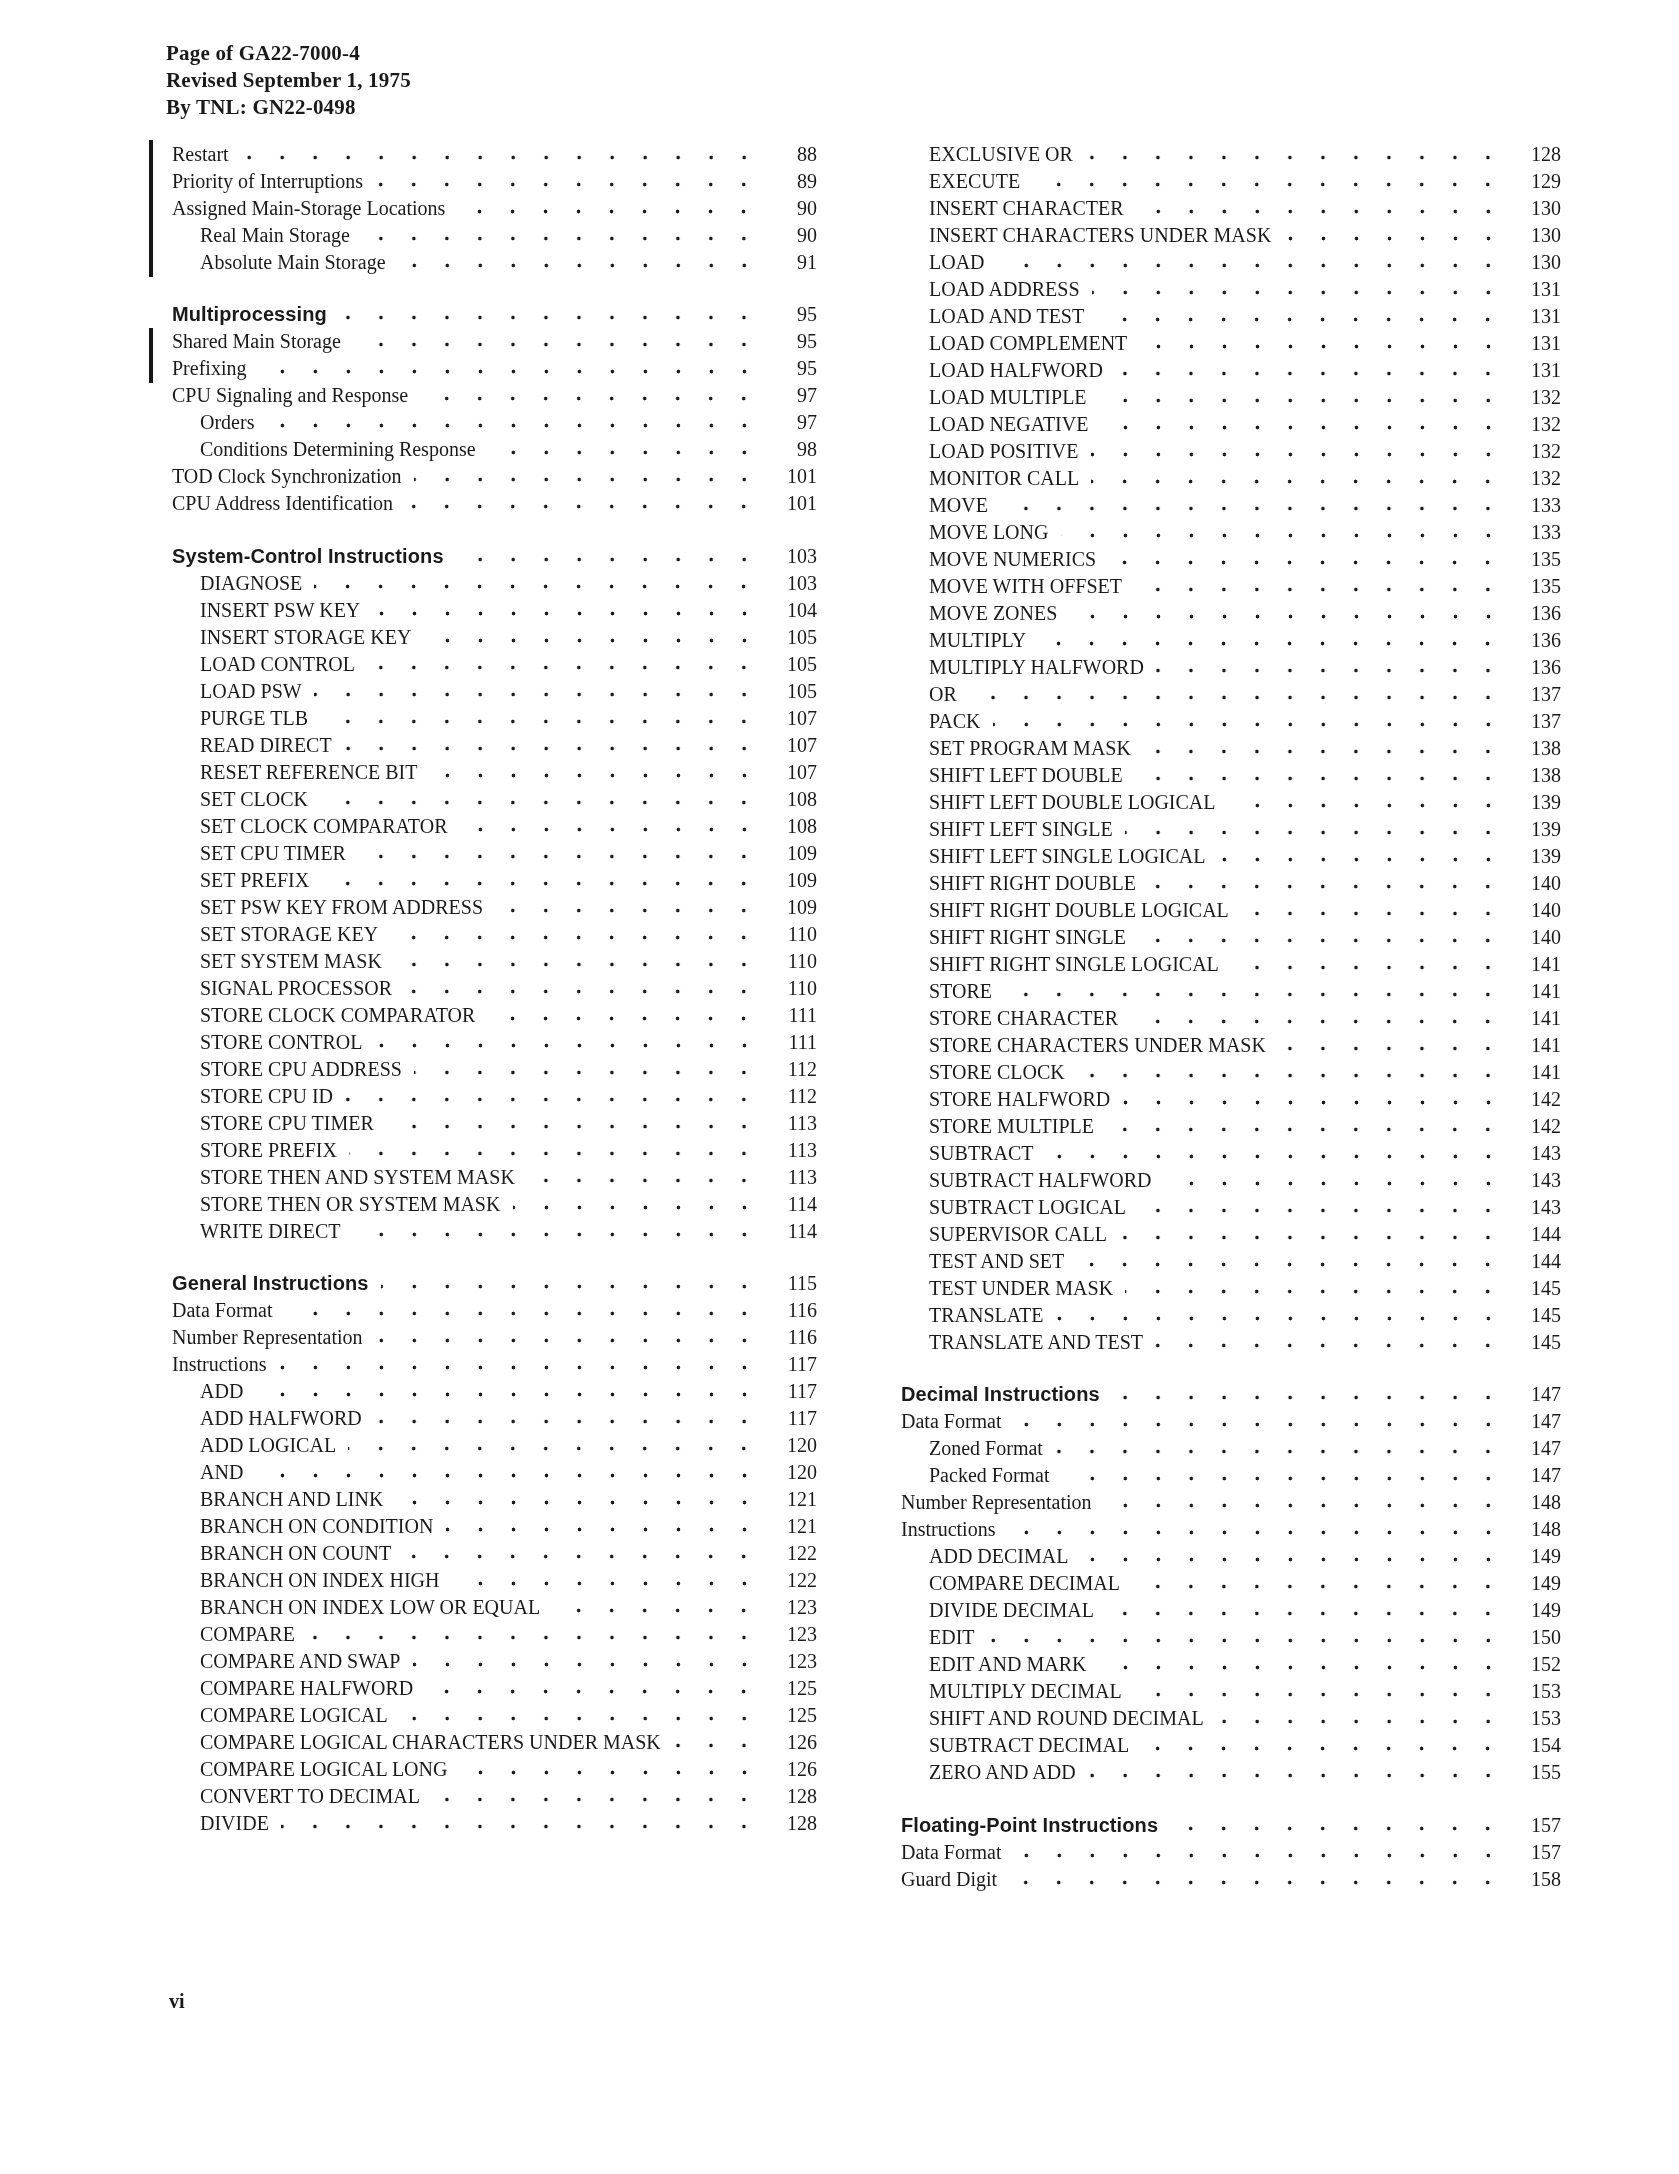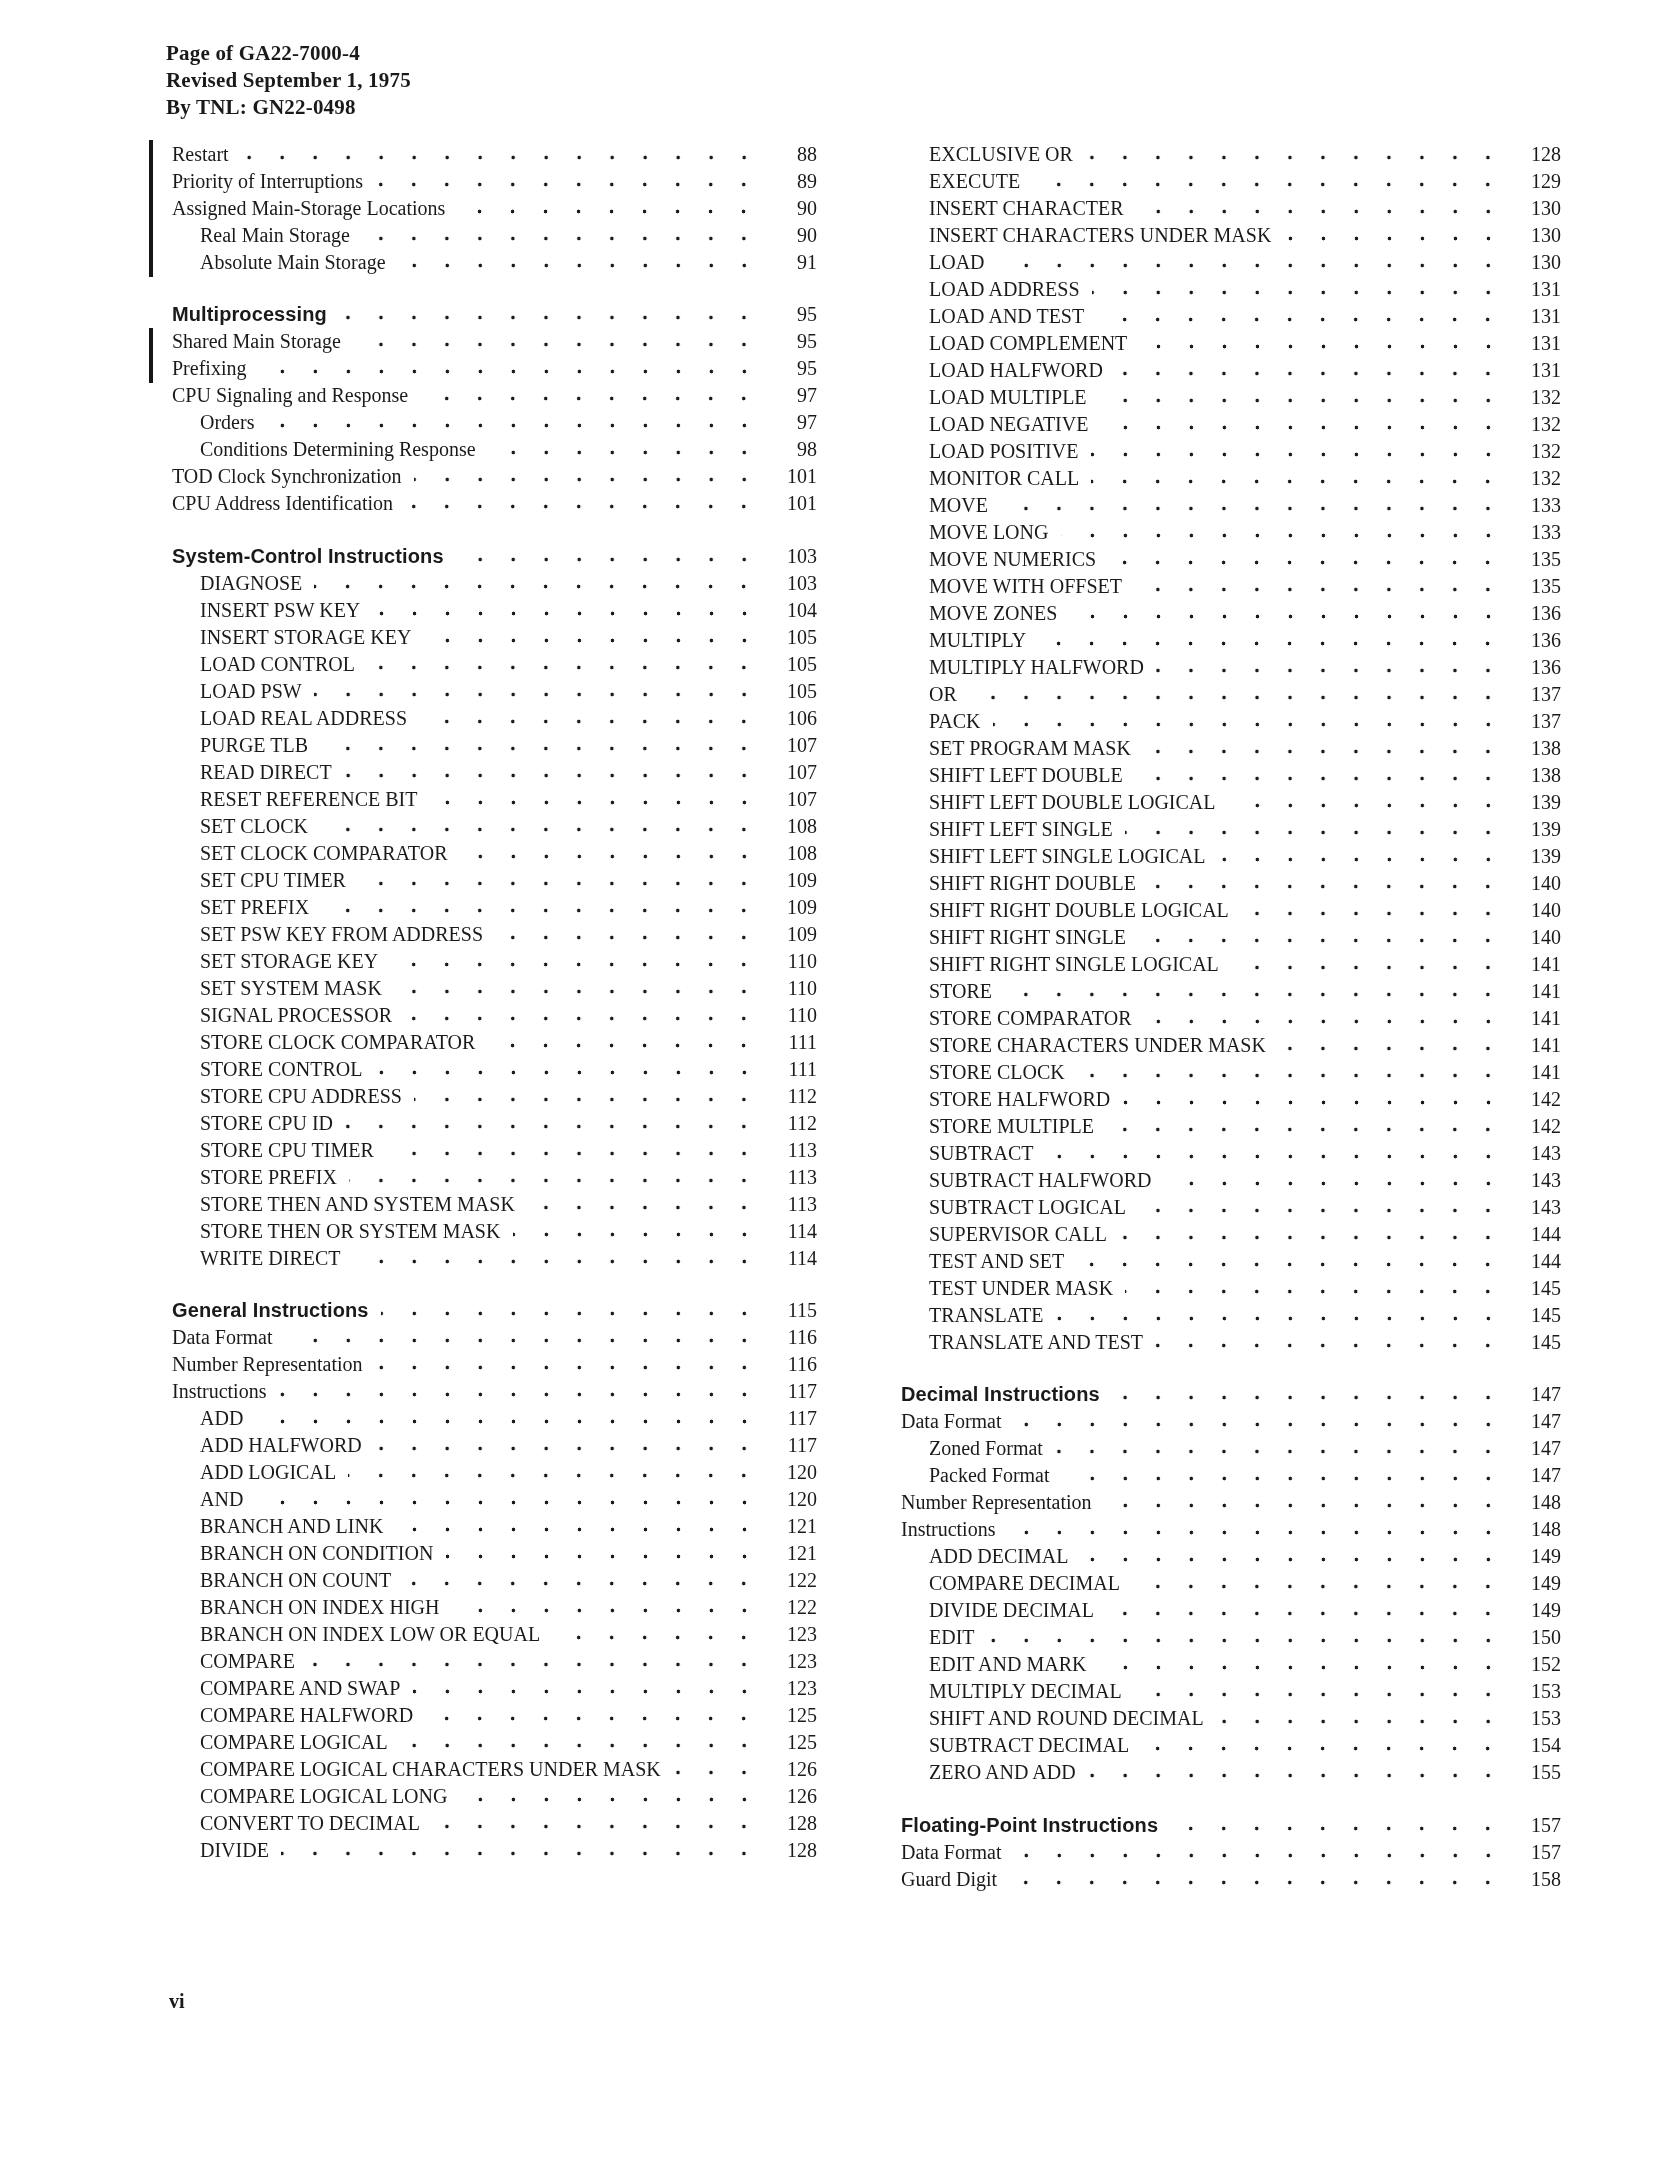--- a/index.html
+++ b/index.html
@@ -170,25 +170,20 @@
           <span class="label">LOAD CONTROL</span>
           <span class="leader"></span>
           <span class="page-num">105</span>
         </div>
         <div class="row indent1">
           <span class="label">LOAD PSW</span>
           <span class="leader"></span>
           <span class="page-num">105</span>
         </div>
         <div class="row indent1">
-          <span class="label">LOAD REAL ADDRESS</span>
-          <span class="leader"></span>
-          <span class="page-num">106</span>
-        </div>
-        <div class="row indent1">
           <span class="label">PURGE TLB</span>
           <span class="leader"></span>
           <span class="page-num">107</span>
         </div>
         <div class="row indent1">
           <span class="label">READ DIRECT</span>
           <span class="leader"></span>
           <span class="page-num">107</span>
         </div>
         <div class="row indent1">
@@ -546,21 +541,21 @@
           <span class="label">SHIFT RIGHT SINGLE LOGICAL</span>
           <span class="leader"></span>
           <span class="page-num">141</span>
         </div>
         <div class="row indent1">
           <span class="label">STORE</span>
           <span class="leader"></span>
           <span class="page-num">141</span>
         </div>
         <div class="row indent1">
-          <span class="label">STORE COMPARATOR</span>
+          <span class="label">STORE CHARACTER</span>
           <span class="leader"></span>
           <span class="page-num">141</span>
         </div>
         <div class="row indent1">
           <span class="label">STORE CHARACTERS UNDER MASK</span>
           <span class="leader"></span>
           <span class="page-num">141</span>
         </div>
         <div class="row indent1">
           <span class="label">STORE CLOCK</span>

